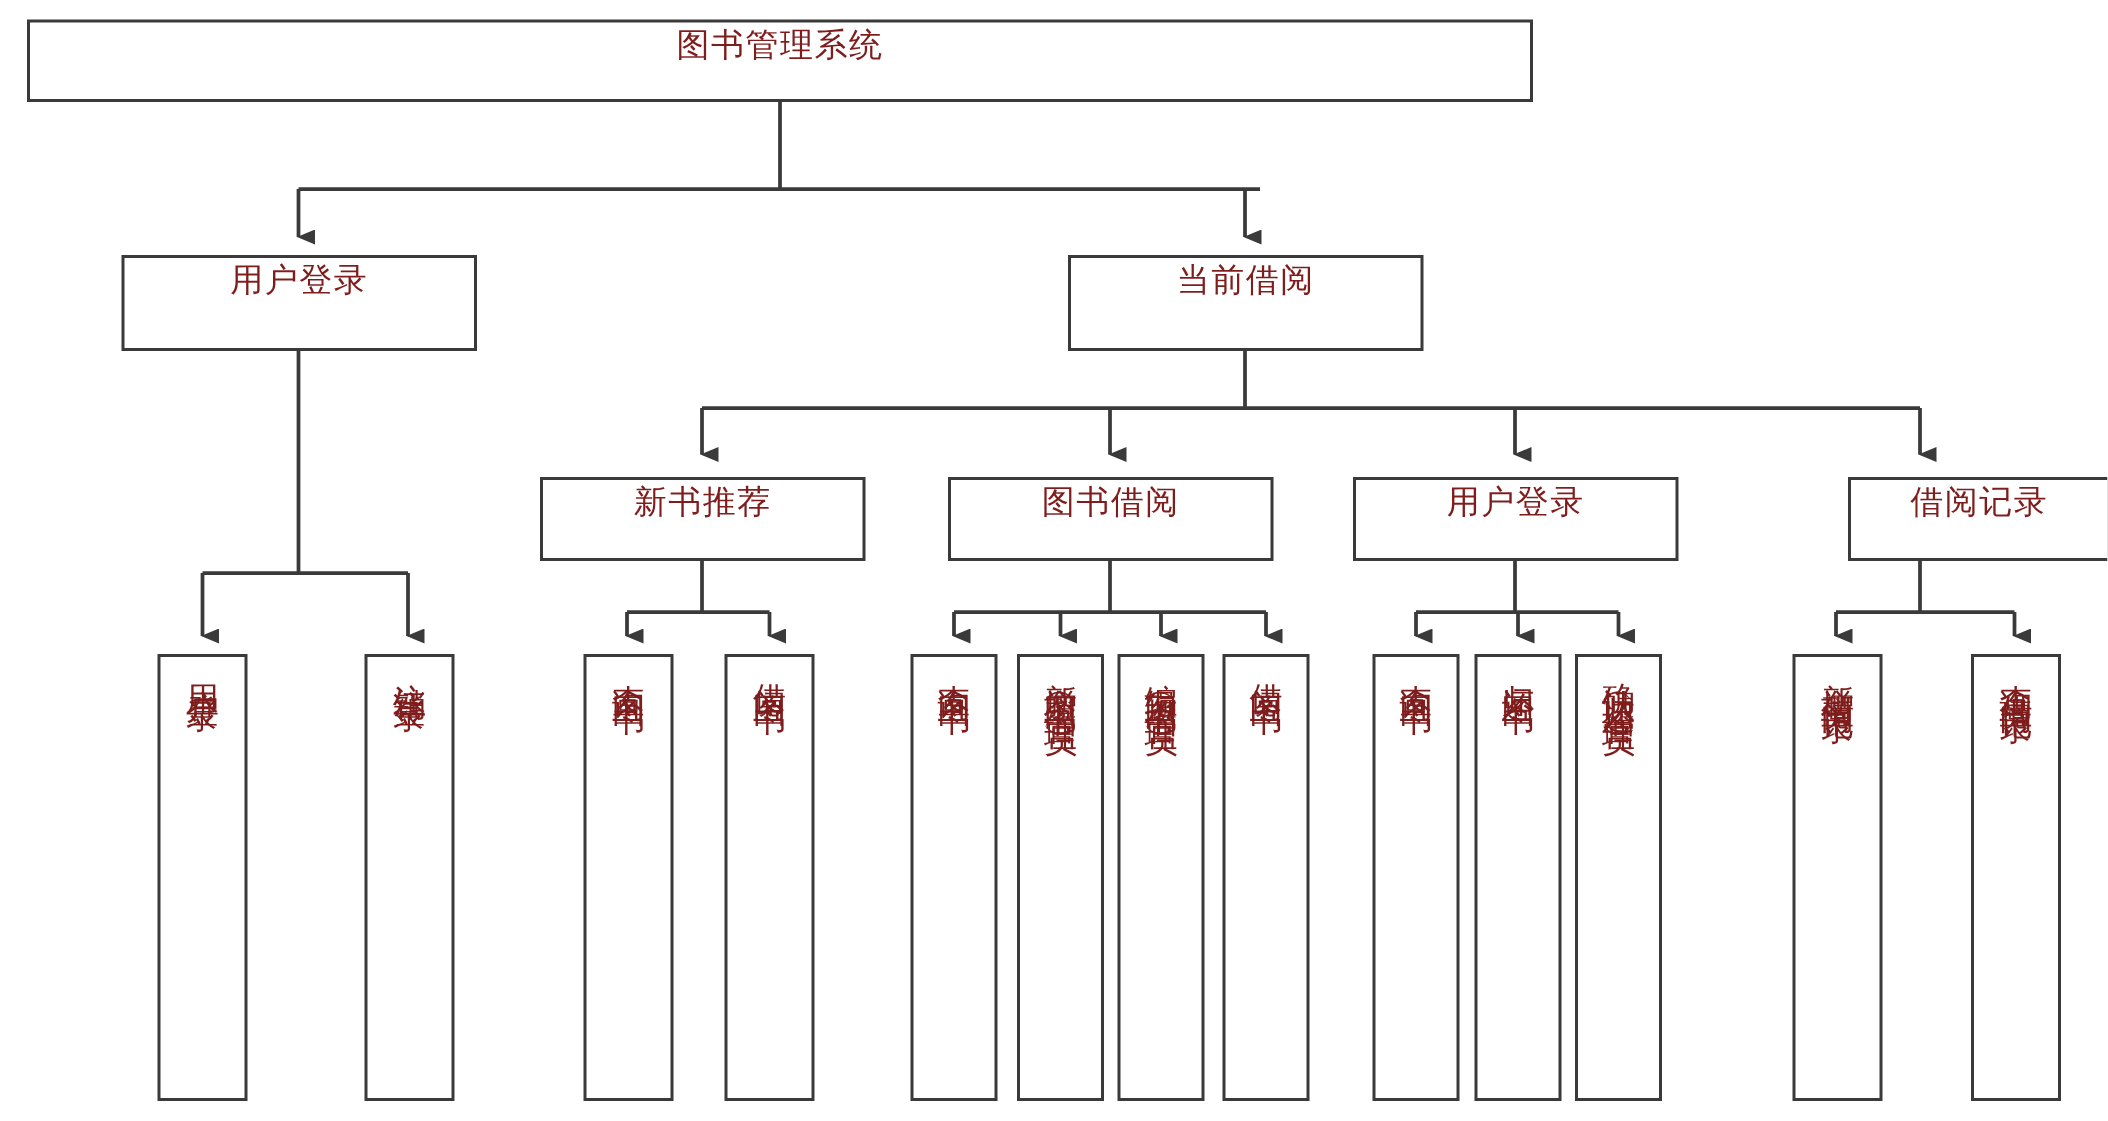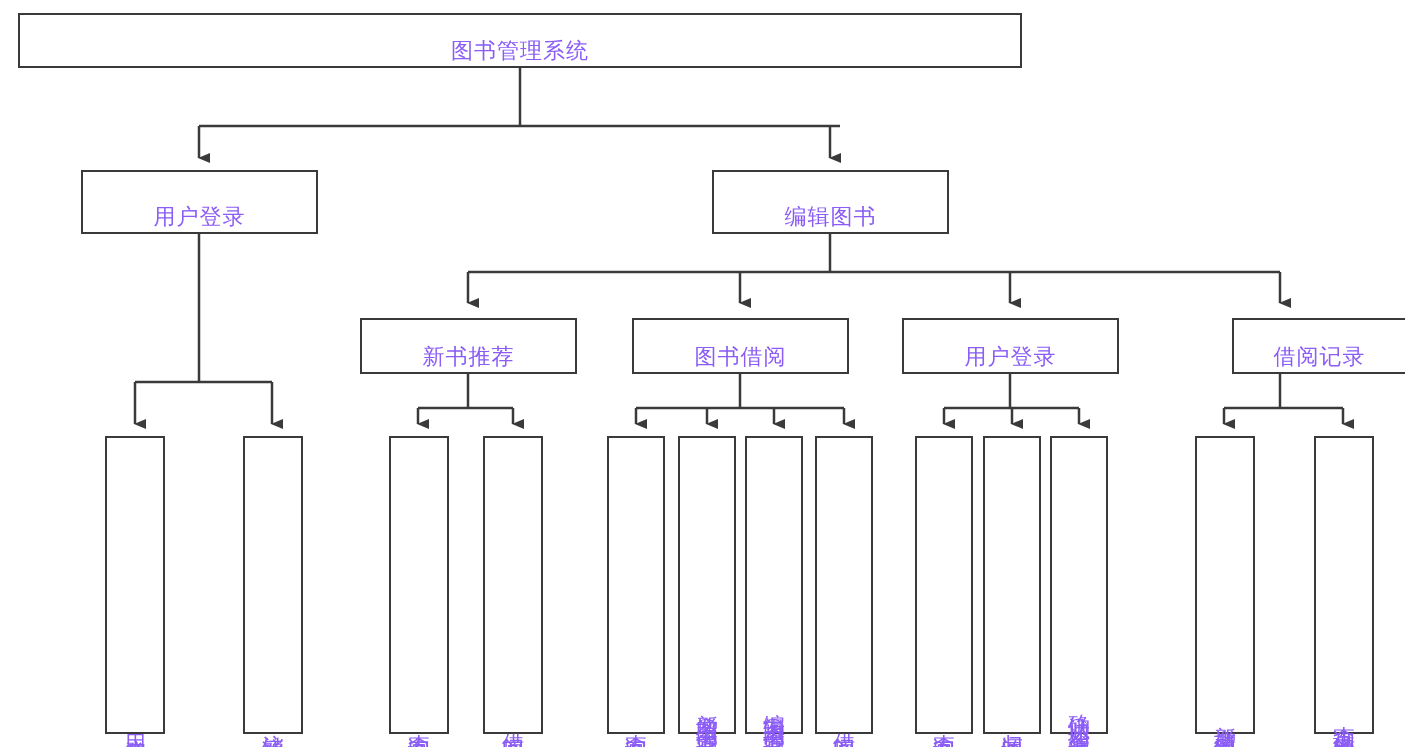--- a/index.html
+++ b/index.html
@@ -24,23 +24,23 @@
     width: 1405px;
     height: 747px;
     pointer-events: none;
   }
   .node {
     position: absolute;
     box-sizing: border-box;
     border: 2.5px solid #3a3a3a;
     background: #ffffff;
     display: flex;
-    align-items: flex-end;
+    align-items: flex-start;
     justify-content: center;
-    color: #8b5cf6;
+    color: #7f1d1d;
     z-index: 2;
   }
   .node.horiz {
     font-size: 22px;
     letter-spacing: 1px;
   }
   .node.vert {
     font-size: 22px;
   }
   .node.vert .vlabel {
@@ -123,21 +123,21 @@
   </svg>
 
   <div class="node horiz" style="left:18px; top:13px; width:1004px; height:55px;">
     <span class="hlabel">图书管理系统</span>
   </div>
 
   <div class="node horiz" style="left:81px; top:170px; width:237px; height:64px;">
     <span class="hlabel">用户登录</span>
   </div>
   <div class="node horiz" style="left:712px; top:170px; width:237px; height:64px;">
-    <span class="hlabel">编辑图书</span>
+    <span class="hlabel">当前借阅</span>
   </div>
 
   <div class="node horiz" style="left:360px; top:318px; width:217px; height:56px;">
     <span class="hlabel">新书推荐</span>
   </div>
   <div class="node horiz" style="left:632px; top:318px; width:217px; height:56px;">
     <span class="hlabel">图书借阅</span>
   </div>
   <div class="node horiz" style="left:902px; top:318px; width:217px; height:56px;">
     <span class="hlabel">用户登录</span>

